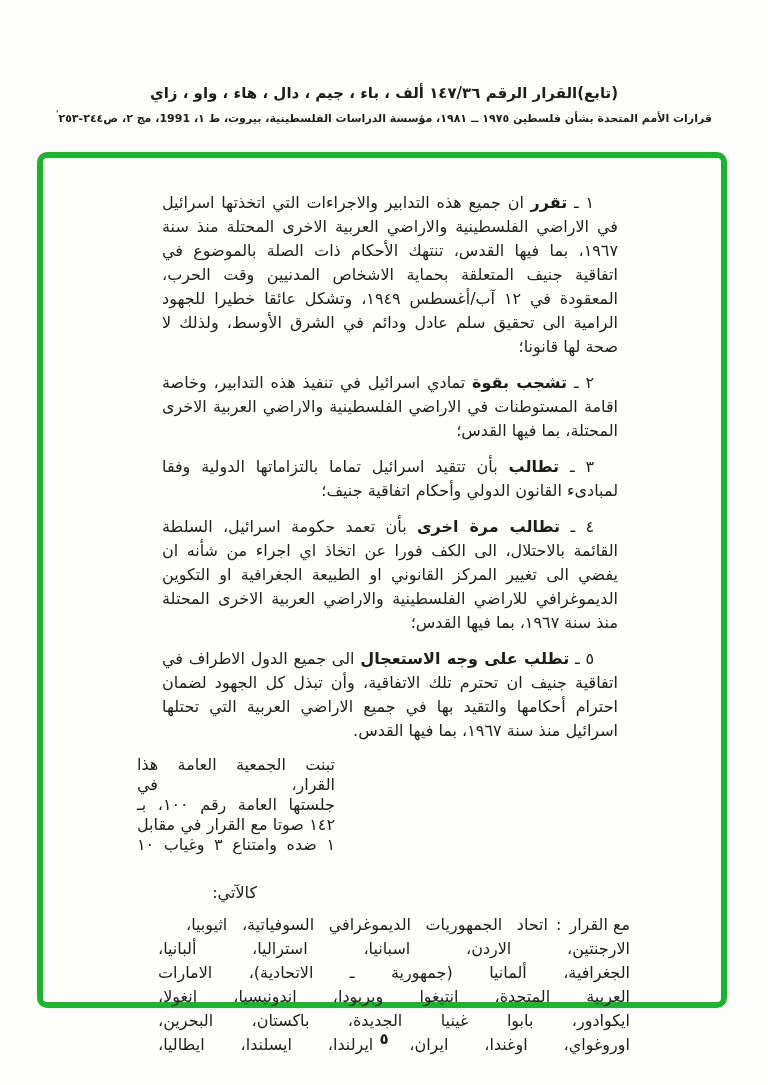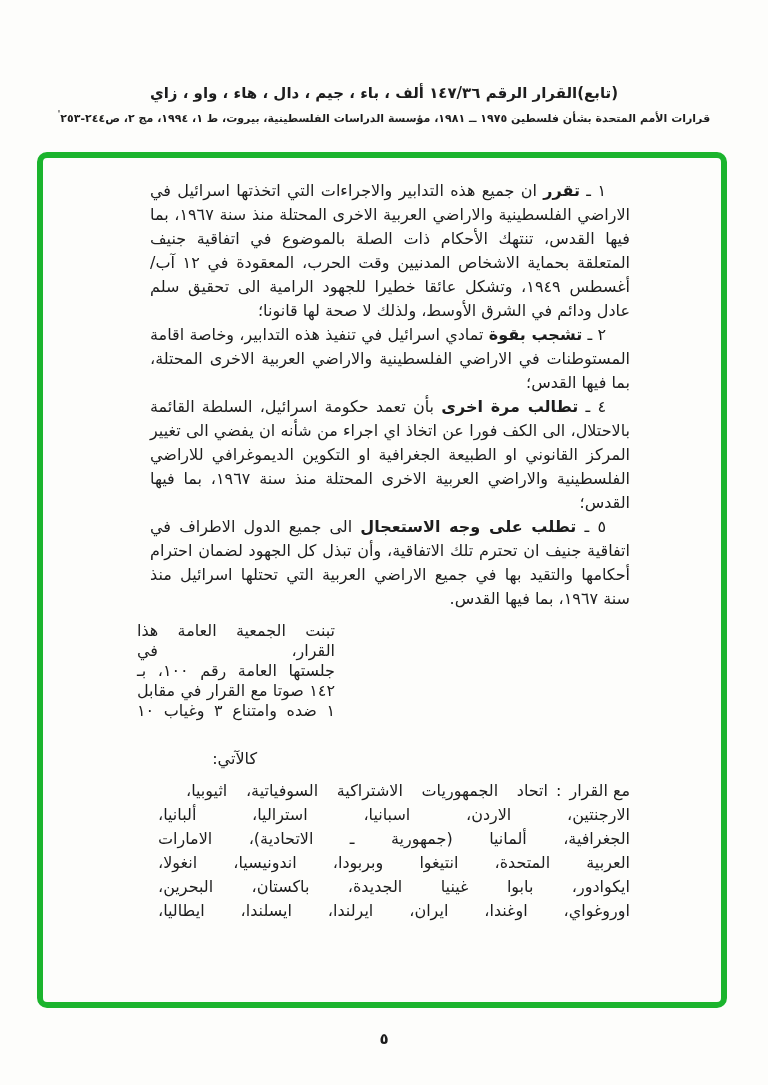--- a/index.html
+++ b/index.html
@@ -15,58 +15,63 @@
   .hdr-src sup{font-size:8px;}
   .frame{
     position:absolute;left:37px;top:152px;width:690px;height:856px;
     border:6px solid #1bb42d;border-radius:10px;box-sizing:border-box;
     background:transparent;
   }
   .content{
     position:absolute;top:179px;right:138px;width:480px;
     direction:rtl;font-size:16px;line-height:24px;text-align:justify;
   }
-  .para{margin:0;text-indent:24px;}
+  .para{margin:12px;text-indent:24px;}
   .para .lead{font-weight:bold;}
   .adoption{width:198px;margin:10px 295px 0 0;}
   .aline{line-height:20px;}
   .j{text-align:justify;text-align-last:justify;}
   .final{text-align:right;padding-right:78px;margin-top:28px;}
   .vote-with{margin-top:10px;}
   .vw-first{display:flex;padding-left:36px;}
   .vw-label{white-space:nowrap;}
   .vw-colon{padding:0 8px;}
   .vw-l1{flex:1;text-align:justify;text-align-last:justify;}
   .vw-cont{padding-left:8px;text-align:justify;text-align-last:justify;line-height:24px;}
   .pageno{position:absolute;top:1030px;left:0;right:0;text-align:center;font-weight:bold;font-size:15px;}
 </style>
 </head>
 <body>
 
 <header class="hdr">
   <div class="hdr-title">(تابع)القرار الرقم ١٤٧/٣٦ ألف ، باء ، جيم ، دال ، هاء ، واو ، زاي</div>
-  <div class="hdr-src"><span>قرارات الأمم المتحدة بشأن فلسطين ١٩٧٥ ــ ١٩٨١، مؤسسة الدراسات الفلسطينية، بيروت، ط ١، ١٩٩٤، مج ٢، ص٢٤٤-٢٥٣</span><sup>'</sup></div>
+  <div class="hdr-src"><span>قرارات الأمم المتحدة بشأن فلسطين ١٩٧٥ ــ ١٩٨١، مؤسسة الدراسات الفلسطينية، بيروت، ط ١، 1991، مج ٢، ص٢٤٤-٢٥٣</span><sup>'</sup></div>
 </header>
 
 <div class="frame"></div>
 
 <main class="content">
 
   <p class="para">
     <span>١ ـ</span>
     <span class="lead">تقرر</span>
     <span>ان جميع هذه التدابير والاجراءات التي اتخذتها اسرائيل في الاراضي الفلسطينية والاراضي العربية الاخرى المحتلة منذ سنة ١٩٦٧، بما فيها القدس، تنتهك الأحكام ذات الصلة بالموضوع في اتفاقية جنيف المتعلقة بحماية الاشخاص المدنيين وقت الحرب، المعقودة في ١٢ آب/أغسطس ١٩٤٩، وتشكل عائقا خطيرا للجهود الرامية الى تحقيق سلم عادل ودائم في الشرق الأوسط، ولذلك لا صحة لها قانونا؛</span>
   </p>
 
   <p class="para">
     <span>٢ ـ</span>
     <span class="lead">تشجب بقوة</span>
     <span>تمادي اسرائيل في تنفيذ هذه التدابير، وخاصة اقامة المستوطنات في الاراضي الفلسطينية والاراضي العربية الاخرى المحتلة، بما فيها القدس؛</span>
   </p>
 
+  <p class="para">
+    <span>٣ ـ</span>
+    <span class="lead">تطالب</span>
+    <span>بأن تتقيد اسرائيل تماما بالتزاماتها الدولية وفقا لمبادىء القانون الدولي وأحكام اتفاقية جنيف؛</span>
+  </p>
 
   <p class="para">
     <span>٤ ـ</span>
     <span class="lead">تطالب مرة اخرى</span>
     <span>بأن تعمد حكومة اسرائيل، السلطة القائمة بالاحتلال، الى الكف فورا عن اتخاذ اي اجراء من شأنه ان يفضي الى تغيير المركز القانوني او الطبيعة الجغرافية او التكوين الديموغرافي للاراضي الفلسطينية والاراضي العربية الاخرى المحتلة منذ سنة ١٩٦٧، بما فيها القدس؛</span>
   </p>
 
   <p class="para">
     <span>٥ ـ</span>
     <span class="lead">تطلب على وجه الاستعجال</span>
@@ -78,21 +83,21 @@
     <div class="aline j">جلستها العامة رقم ١٠٠، بـ</div>
     <div class="aline j">١٤٢ صوتا مع القرار في مقابل</div>
     <div class="aline j">١ ضده وامتناع ٣ وغياب ١٠</div>
     <div class="aline final">كالآتي:</div>
   </div>
 
   <div class="vote-with">
     <div class="vw-first">
       <span class="vw-label">مع القرار</span>
       <span class="vw-colon">:</span>
-      <span class="vw-l1">اتحاد الجمهوريات الاشتراكية السوفياتية، اثيوبيا،</span>
+      <span class="vw-l1">اتحاد الجمهوريات الديموغرافي السوفياتية، اثيوبيا،</span>
     </div>
     <div class="vw-cont">الارجنتين، الاردن، اسبانيا، استراليا، ألبانيا،</div>
     <div class="vw-cont">الجغرافية، ألمانيا (جمهورية ـ الاتحادية)، الامارات</div>
     <div class="vw-cont">العربية المتحدة، انتيغوا وبربودا، اندونيسيا، انغولا،</div>
     <div class="vw-cont">ايكوادور، بابوا غينيا الجديدة، باكستان، البحرين،</div>
     <div class="vw-cont">اوروغواي، اوغندا، ايران، ايرلندا، ايسلندا، ايطاليا،</div>
   </div>
 
 </main>
 

